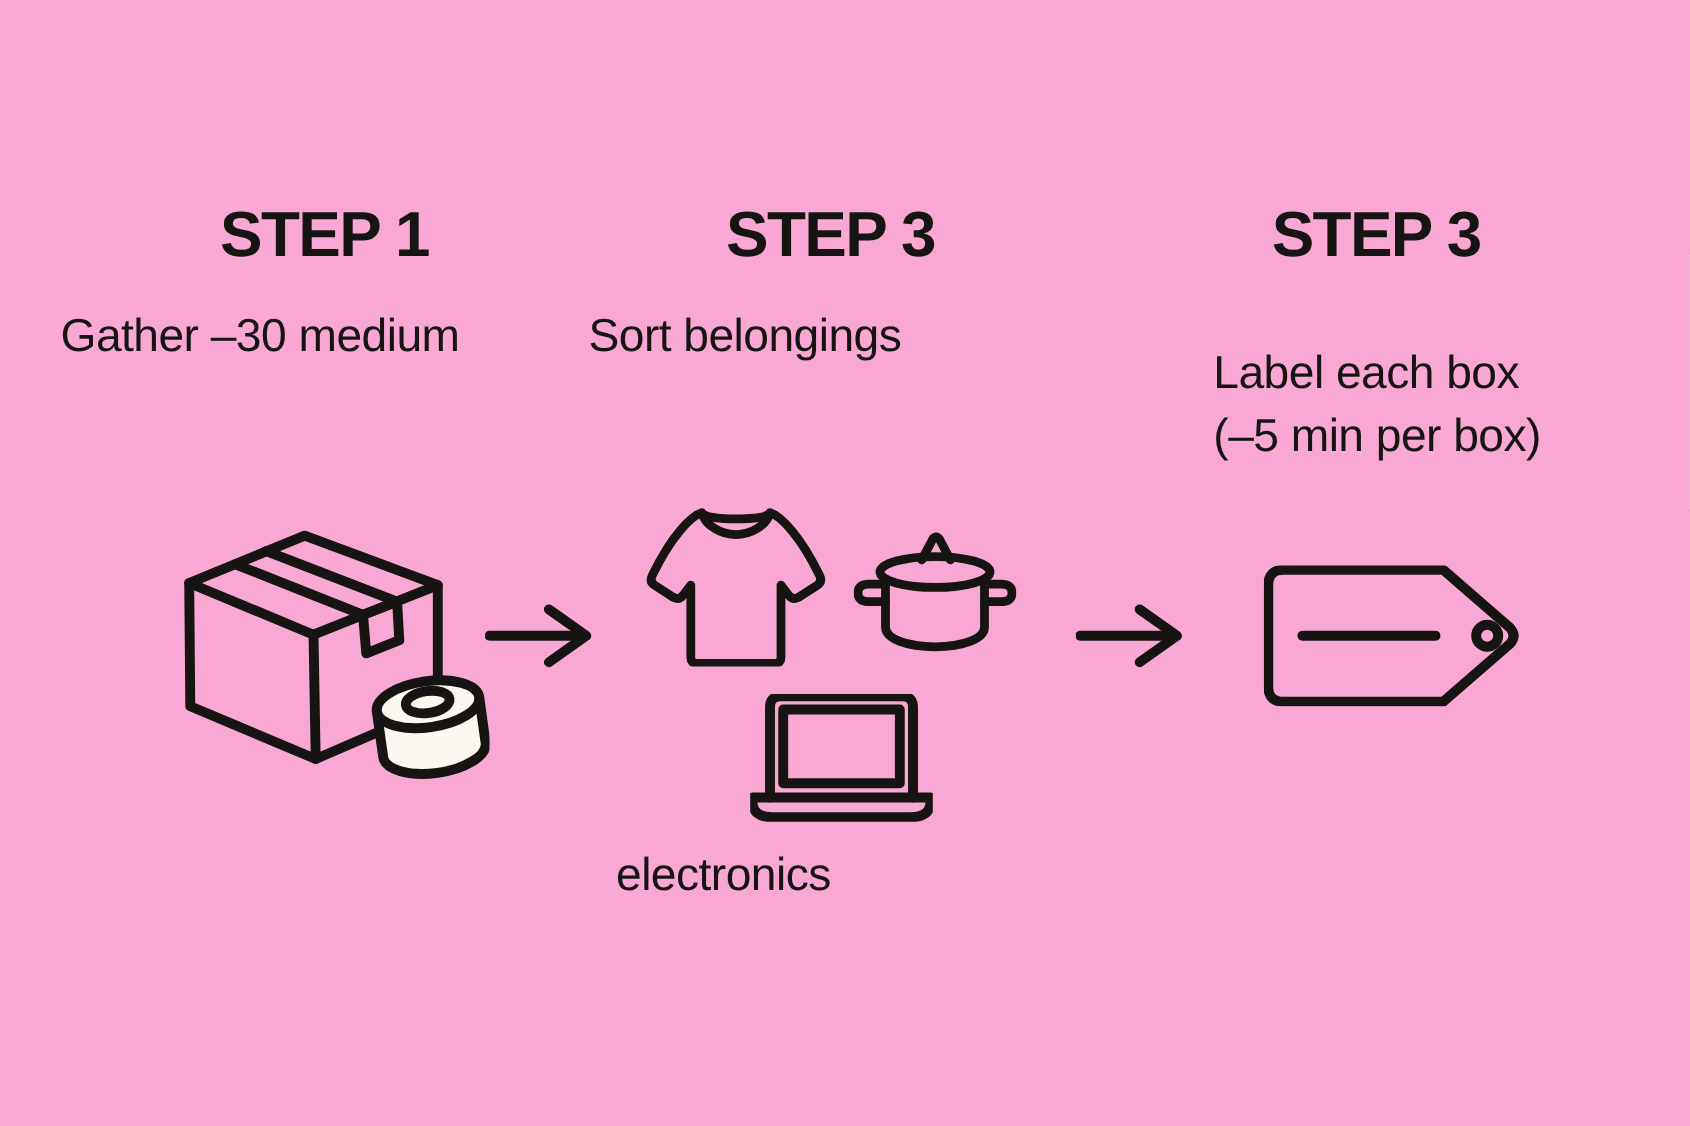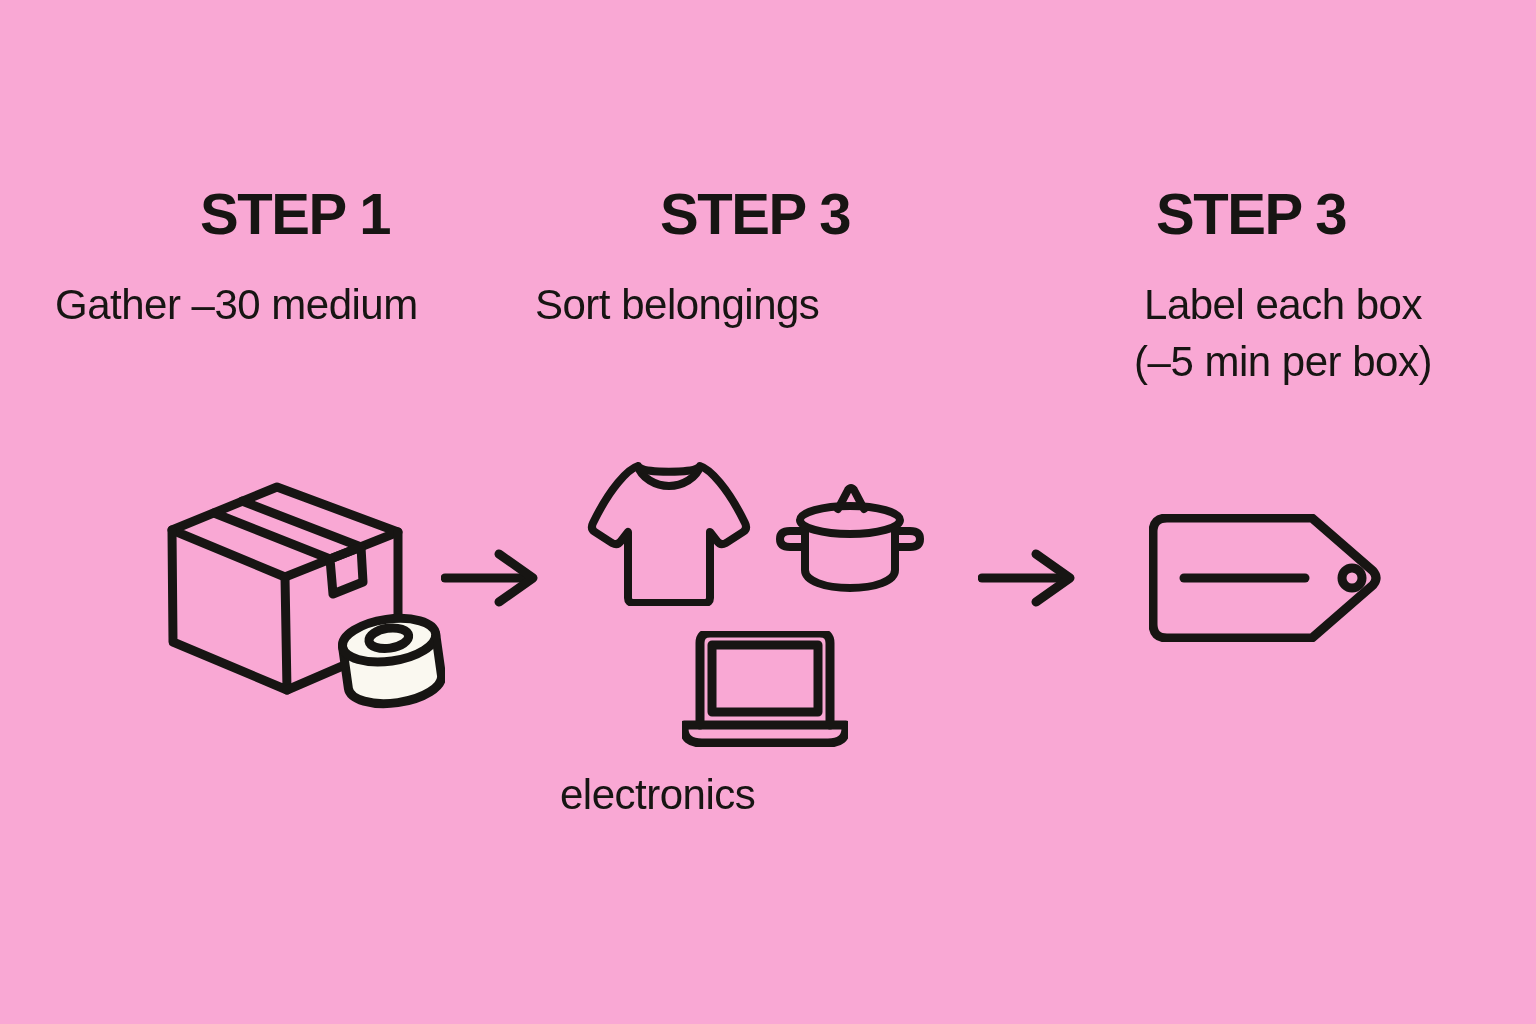--- a/index.html
+++ b/index.html
@@ -27,21 +27,21 @@
     line-height:57px;
     letter-spacing:-0.5px;
     text-align:left;
   }
   .desc-line{white-space:nowrap;}
   #col1-title{left:55px;width:480px;}
   #col1-desc{left:55px;width:480px;}
   #col2-title{left:535px;width:440px;}
   #col2-desc{left:535px;width:440px;}
   #col3-title{left:1101px;width:300px;}
-  #col3-desc{left:1103px;width:360px;text-align:center;}
+  #col3-desc{left:1103px;width:360px;text-align:left;margin-top:34px;}
   .icon{position:absolute;}
   #box-icon{left:163px;top:476px;}
   #arrow1{left:441px;top:548px;}
   #tshirt-icon{left:586px;top:460px;}
   #pot-icon{left:776px;top:483px;}
   #laptop-icon{left:682px;top:631px;}
   #arrow2{left:978px;top:548px;}
   #tag-icon{left:1149px;top:514px;}
   #electronics-caption{
     position:absolute;

